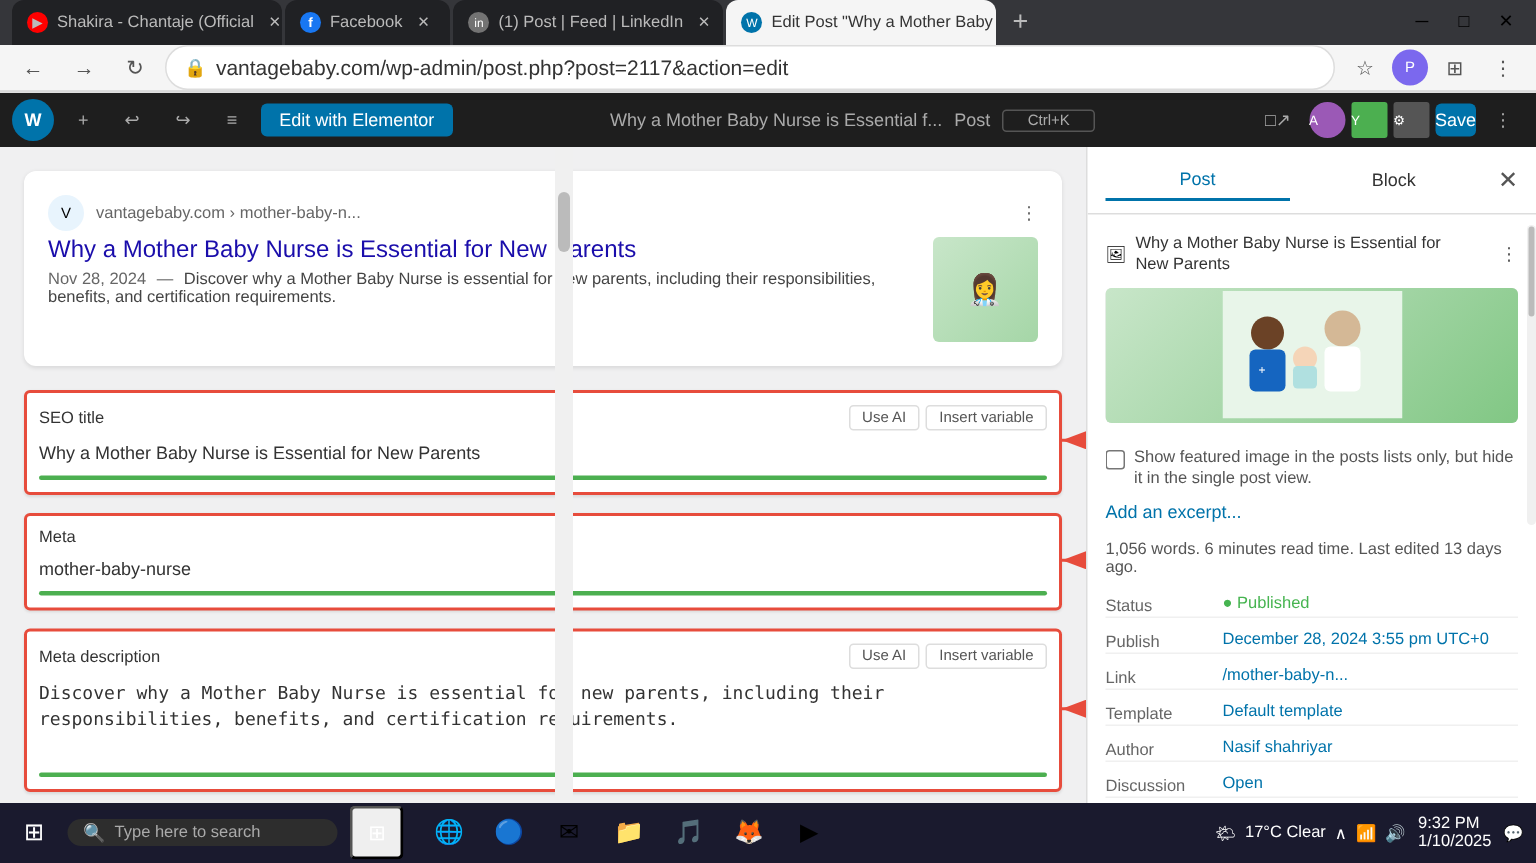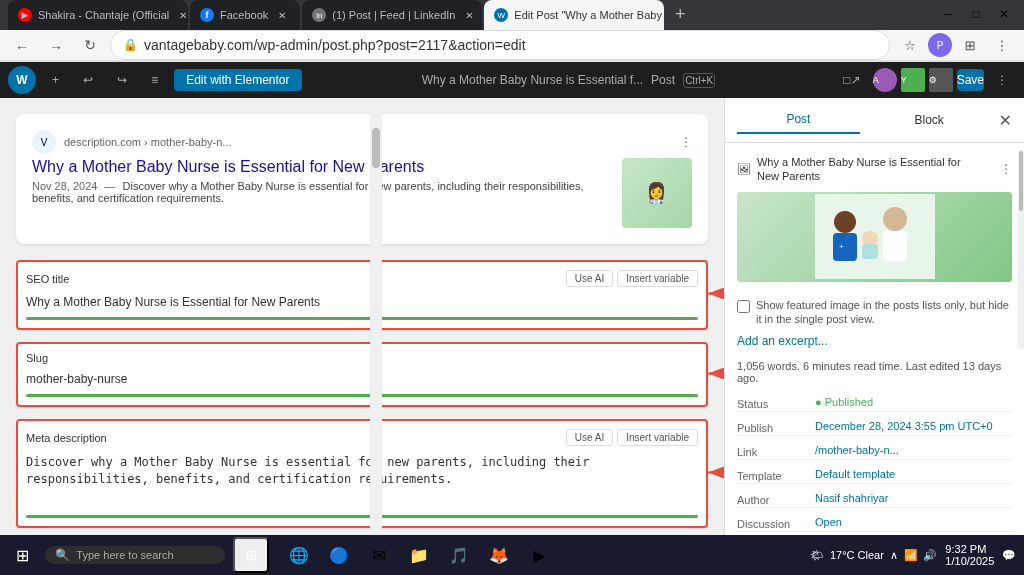--- a/index.html
+++ b/index.html
@@ -206,42 +206,42 @@
     <div class="wp-admin-bar">
       <div class="wp-logo">W</div>
       <button class="wp-admin-btn">+</button>
       <button class="wp-admin-btn">↩</button>
       <button class="wp-admin-btn">↪</button>
       <button class="wp-admin-btn">≡</button>
       <button class="wp-edit-btn">Edit with Elementor</button>
       <div class="wp-post-title">
         <span>Why a Mother Baby Nurse is Essential f...</span>
         <span style="color:#aaa;">Post</span>
-        <span style="color:#aaa;font-size:10px;border:1px solid #555;padding:1px 1px;border-radius:3px;">Ctrl+K</span>
+        <span style="color:#aaa;font-size:10px;border:1px solid #555;padding:1px 16px;border-radius:3px;">Ctrl+K</span>
       </div>
       <div style="margin-left:auto;display:flex;align-items:center;gap:4px;">
         <button class="wp-admin-btn">□↗</button>
         <button class="wp-admin-btn" style="background:#9b59b6;color:white;border-radius:50%;width:24px;height:24px;font-size:9px;padding:0;">A</button>
         <button class="wp-admin-btn" style="background:#4caf50;color:white;border-radius:2px;width:24px;height:24px;font-size:9px;padding:0;">Y</button>
         <button class="wp-admin-btn" style="background:#555;color:white;border-radius:2px;width:24px;height:24px;font-size:9px;padding:0;">⚙</button>
         <button class="wp-save-btn">Save</button>
         <button class="wp-admin-btn">⋮</button>
       </div>
     </div>
 
     <div class="wp-content">
       <div class="content-area">
         <div class="editor-panel">
 
           <div class="google-preview">
             <div class="preview-site">
               <div style="display:flex;align-items:center;gap:8px;">
                 <div style="width:24px;height:24px;background:#e8f4fd;border-radius:50%;display:flex;align-items:center;justify-content:center;font-size:10px;">V</div>
                 <div>
-                  <div class="site-url">description.com › mother-baby-n...</div>
+                  <div class="site-url">vantagebaby.com › mother-baby-n...</div>
                 </div>
               </div>
               <div class="preview-more">⋮</div>
             </div>
             <div class="preview-content">
               <div>
                 <div class="preview-title">Why a Mother Baby Nurse is Essential for New Parents</div>
                 <div class="preview-date">
                   <span>Nov 28, 2024</span>
                   <span style="margin:0 4px;">—</span>
@@ -275,21 +275,21 @@
                     </marker>
                   </defs>
                 <line x1="120" y1="15" x2="10" y2="15" stroke="#e74c3c" stroke-width="2" marker-end="url(#arrowhead1)"></line>
               </svg>
             </div>
           </div>
 
           <div style="position:relative;">
             <div class="seo-field red-border">
               <div class="seo-field-header">
-                <span class="seo-field-label">Slug</span>
+                <span class="seo-field-label">Meta</span>
               </div>
               <input class="seo-input" type="text" value="mother-baby-nurse" style="">
               <div class="seo-input-border green-bar"></div>
             </div>
             <div style="position:absolute;right:-120px;top:50%;transform:translateY(-50%);pointer-events:none;">
               <svg width="130" height="30">
                 <defs>
                     <marker id="arrowhead2" markerWidth="8" markerHeight="6" refX="8" refY="3" orient="auto">
                       <polygon points="0 0, 8 3, 0 6" fill="#e74c3c"></polygon>
                     </marker>

